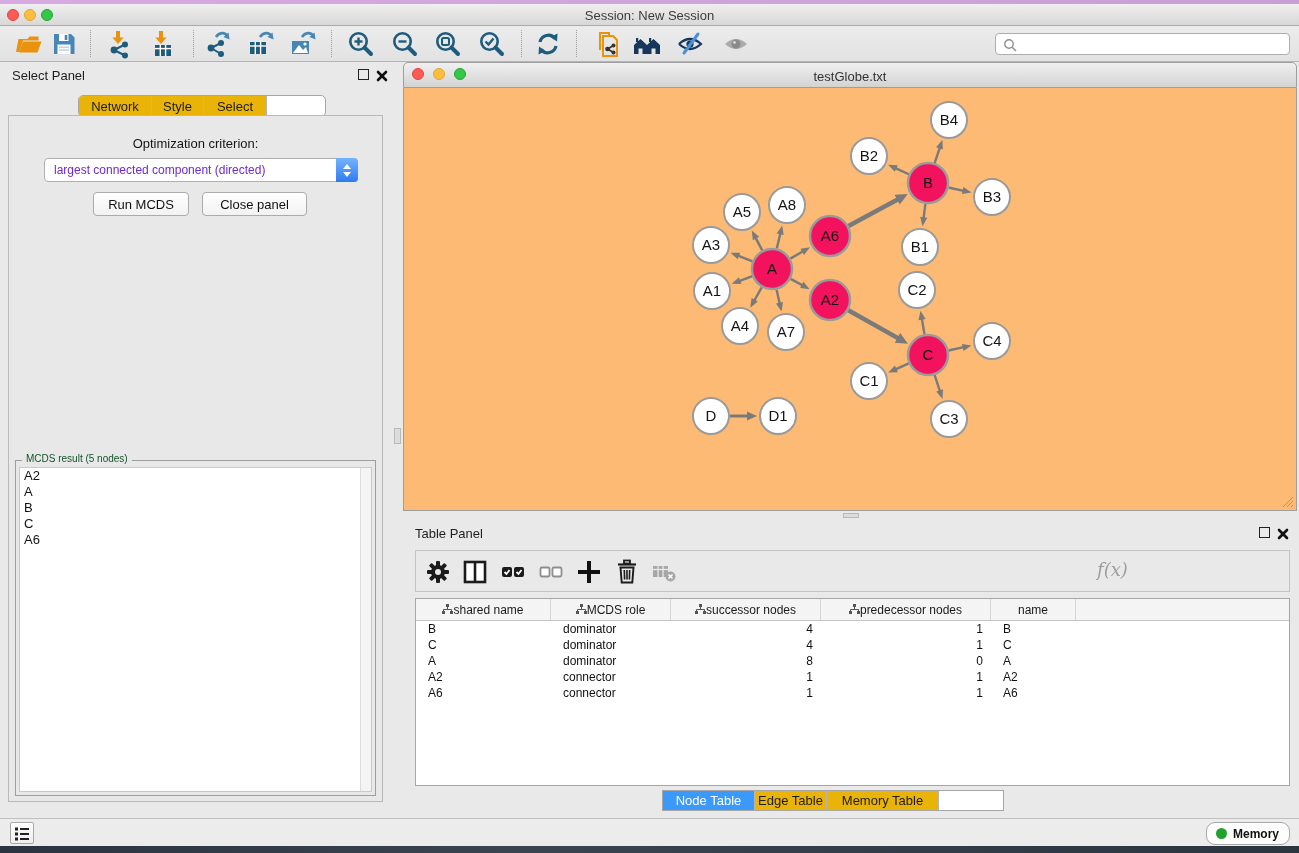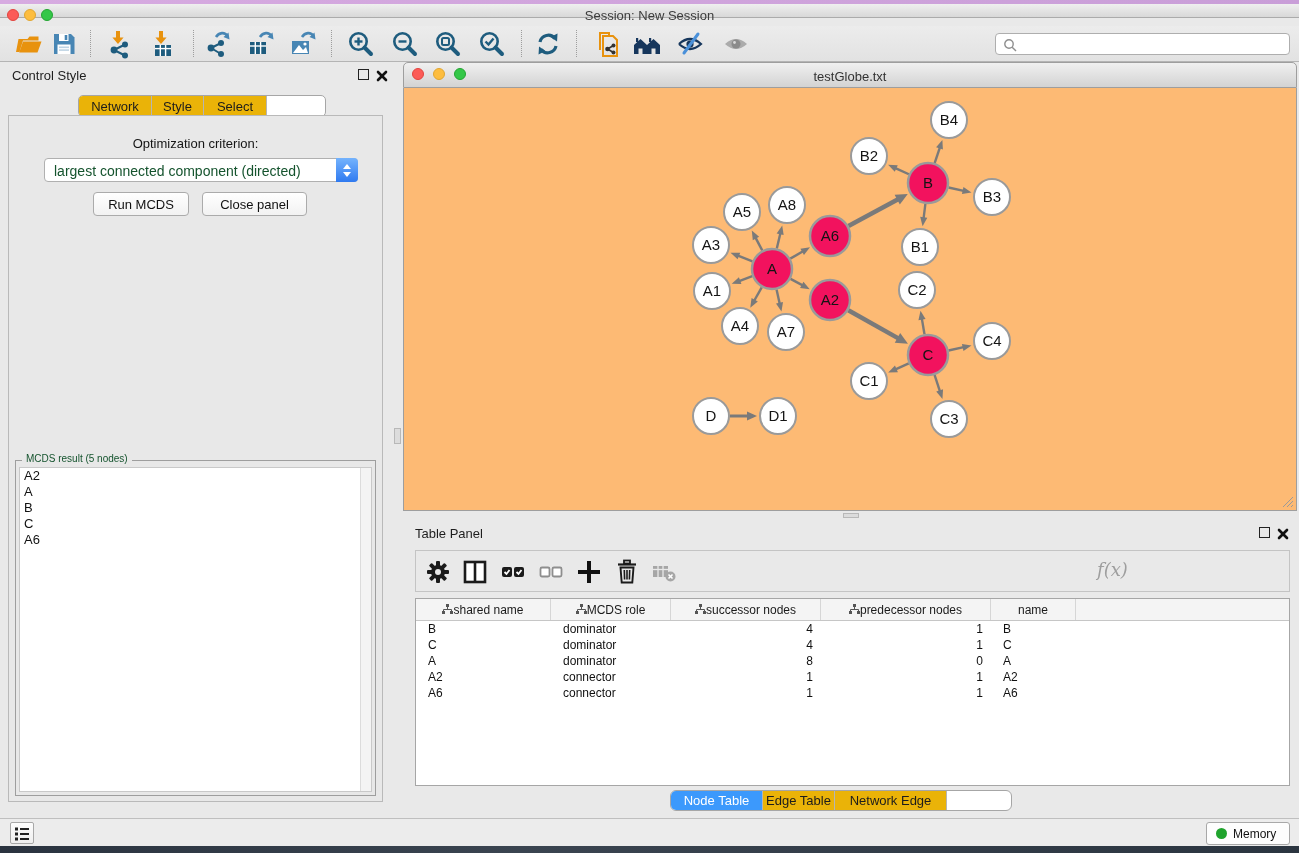--- a/index.html
+++ b/index.html
@@ -6,21 +6,21 @@
   html,body { width:1299px; height:853px; font-family:"Liberation Sans",sans-serif; }
   #root { position:relative; width:1299px; height:853px; background:#E9E9E9; overflow:hidden; }
 
   .abs { position:absolute; }
 
   
   #strip-top { left:0; top:0; width:1299px; height:4px; background:linear-gradient(90deg,#D7ABE1,#C99ED8); }
   #strip-bottom { left:0; top:846px; width:1299px; height:7px; background:linear-gradient(90deg,#2A333F,#3A4450 40%,#2B3540); }
 
   
-  #titlebar { left:0; top:4px; width:1299px; height:14px;
+  #titlebar { left:0; top:4px; width:1299px; height:22px;
     background:linear-gradient(#EFEFEF,#D8D8D8); border-bottom:1px solid #ABABAB; }
   .tl { position:absolute; top:5px; width:12px; height:12px; border-radius:50%; }
   .tl.red { background:#FC5B57; border:0.5px solid #E2443E; }
   .tl.yel { background:#FDBD3F; border:0.5px solid #E0A631; }
   .tl.grn { background:#34C748; border:0.5px solid #23A532; }
   #app-title { position:absolute; left:0; right:0; top:4px; text-align:center; font-size:13px; color:#3C3C3C; }
 
   
   #toolbar { left:0; top:26px; width:1299px; height:36px;
     background:linear-gradient(#ECECEC,#E2E2E2); border-bottom:1px solid #B4B4B4; }
@@ -41,21 +41,21 @@
     border:1px solid #A6A6A6; border-radius:5px; overflow:hidden; background:#fff; }
   .seg { height:100%; display:flex; align-items:center; justify-content:center;
     font-size:13px; color:#1C1C1C; background:#eab308; border-right:1px solid #B5B5B5; }
   .seg:last-child { border-right:none;margin-top:48px; }
   .seg.sel { background:#3C99FC; color:#fff; }
 
   #cp-body { position:absolute; left:8px; top:53px; width:375px; height:687px;
     border:1px solid #B9B9B9; background:#E8E8E8; }
   #opt-label { position:absolute; left:0; width:100%; top:20px; text-align:center; font-size:13px; color:#151515; }
   #criterion { position:absolute; left:35px; top:42px; width:314px; height:24px; background:#fff;
-    border:1px solid #B0B0B0; border-radius:4px; font-size:14px; color:#14532d; }
+    border:1px solid #B0B0B0; border-radius:4px; font-size:12px; color:#6d28d9; }
   #criterion .val { position:absolute; left:9px; top:4px; }
   #criterion .stepper { position:absolute; right:-1px; top:-1px; width:22px; height:24px; border-radius:0 4px 4px 0;
     background:linear-gradient(#74B3FD,#2F7AF0); }
   .tri-up { position:absolute; left:7px; top:6px; width:0; height:0;
     border-left:4px solid transparent; border-right:4px solid transparent; border-bottom:5px solid #fff; }
   .tri-dn { position:absolute; left:7px; bottom:5px; width:0; height:0;
     border-left:4px solid transparent; border-right:4px solid transparent; border-top:5px solid #fff; }
   .cp-btn { position:absolute; top:76px; height:24px; background:linear-gradient(#FFFFFF,#F2F2F2);
     border:1px solid #ABABAB; border-radius:4px; font-size:13px; color:#111;
     display:flex; align-items:center; justify-content:center; }
@@ -91,30 +91,30 @@
     background:#fff; border:1px solid #A6A6A6; }
   #thead { position:absolute; left:0; top:0; width:100%; height:22px; background:#F4F4F4;
     border-bottom:1px solid #C6C6C6; display:flex; }
   .th { position:relative; height:100%; display:flex; align-items:center; justify-content:center;
     font-size:12px; color:#1A1A1A; border-right:1px solid #D6D6D6; }
   .th:last-child { border-right:none; }
   #tbody { position:absolute; left:0; top:22px; width:100%; }
   .tr { display:flex; height:16px; }
   .td { font-size:12px; color:#111; line-height:16px; white-space:nowrap; overflow:hidden; }
 
-  #tp-tabs { position:absolute; left:267px; top:270px; height:21px; display:flex;
-    border:1px solid #A6A6A6; border-radius:6px; overflow:hidden; background:#fff;text-align:right; }
+  #tp-tabs { position:absolute; left:259px; top:270px; height:21px; display:flex;
+    border:1px solid #A6A6A6; border-radius:0; overflow:hidden; background:#fff;text-align:right; }
 
   
   #statusbar { left:0; top:818px; width:1299px; height:28px; background:#ECECEC; border-top:1px solid #BFBFBF; }
   #list-btn { position:absolute; left:10px; top:3px; width:24px; height:22px;
     background:linear-gradient(#FDFDFD,#EFEFEF); border:1px solid #A8A8A8; border-radius:2px; }
   #memory-btn { position:absolute; right:9px; top:3px; width:84px; height:23px;
-    background:#FDFDFD; border:1px solid #A8A8A8; border-radius:3px;
-    display:flex; align-items:center; gap:6px; padding-left:9px; }
+    background:#FDFDFD; border:1px solid #A8A8A8; border-radius:9px;
+    display:flex; align-items:center; gap:6px; padding-left:9px;font-weight:bold; }
   #memory-dot { width:11px; height:11px; border-radius:50%; background:#1FA32C; }
   #memory-label { font-size:12px; color:#111; }
 </style>
 </head>
 <body>
 
 <div id="root">
 
   <div id="strip-top" class="abs"></div>
 
@@ -285,21 +285,21 @@
     <span id="search-box">
       <svg width="15" height="15" viewBox="0 0 15 15">
           <circle cx="6" cy="6" r="4.2" stroke="#8E8E8E" stroke-width="1.4" fill="none"></circle>
           <line x1="9.2" y1="9.2" x2="13" y2="13" stroke="#8E8E8E" stroke-width="1.4"></line>
         </svg>
     </span>
   </div>
 
   <div id="control-panel" class="abs">
     <div class="panel-head">
-      <span class="panel-title">Control Style</span>
+      <span class="panel-title">Select Panel</span>
       <span class="win-float" style="left:358px;"></span>
       <span class="win-close" style="left:376px;">
         <svg width="12" height="12" viewBox="0 0 12 12">
             <g stroke="#111" stroke-width="2.6" stroke-linecap="round">
               <line x1="2" y1="2" x2="10" y2="10"></line>
               <line x1="10" y1="2" x2="2" y2="10"></line>
             </g>
           </svg>
       </span>
     </div>
@@ -623,21 +623,21 @@
             <div class="td" style="width: 150px; text-align: right; padding: 0px 8px 0px 0px;">1</div>
             <div class="td" style="width: 170px; text-align: right; padding: 0px 8px 0px 0px;">1</div>
             <div class="td" style="width: 85px; text-align: left; padding: 0px 0px 0px 12px;">A6</div>
           </div>
         </div>
     </div>
 
     <div id="tp-tabs">
       <div class="seg sel" style="width:92px;">Node Table</div>
       <div class="seg" style="width:72px;">Edge Table</div>
-      <div class="seg" style="width:112px;">Network Edge</div>
+      <div class="seg" style="width:112px;">Memory Table</div>
       <div class="seg" style="width:64px;">Motifs</div>
     </div>
   </div>
 
   <div id="statusbar" class="abs">
     <span id="list-btn">
       <svg viewBox="0 0 22 22" width="22" height="22">
           <g fill="#222">
             <rect x="4" y="4.5" width="3" height="3"></rect>
             <rect x="4" y="9.5" width="3" height="3"></rect>

